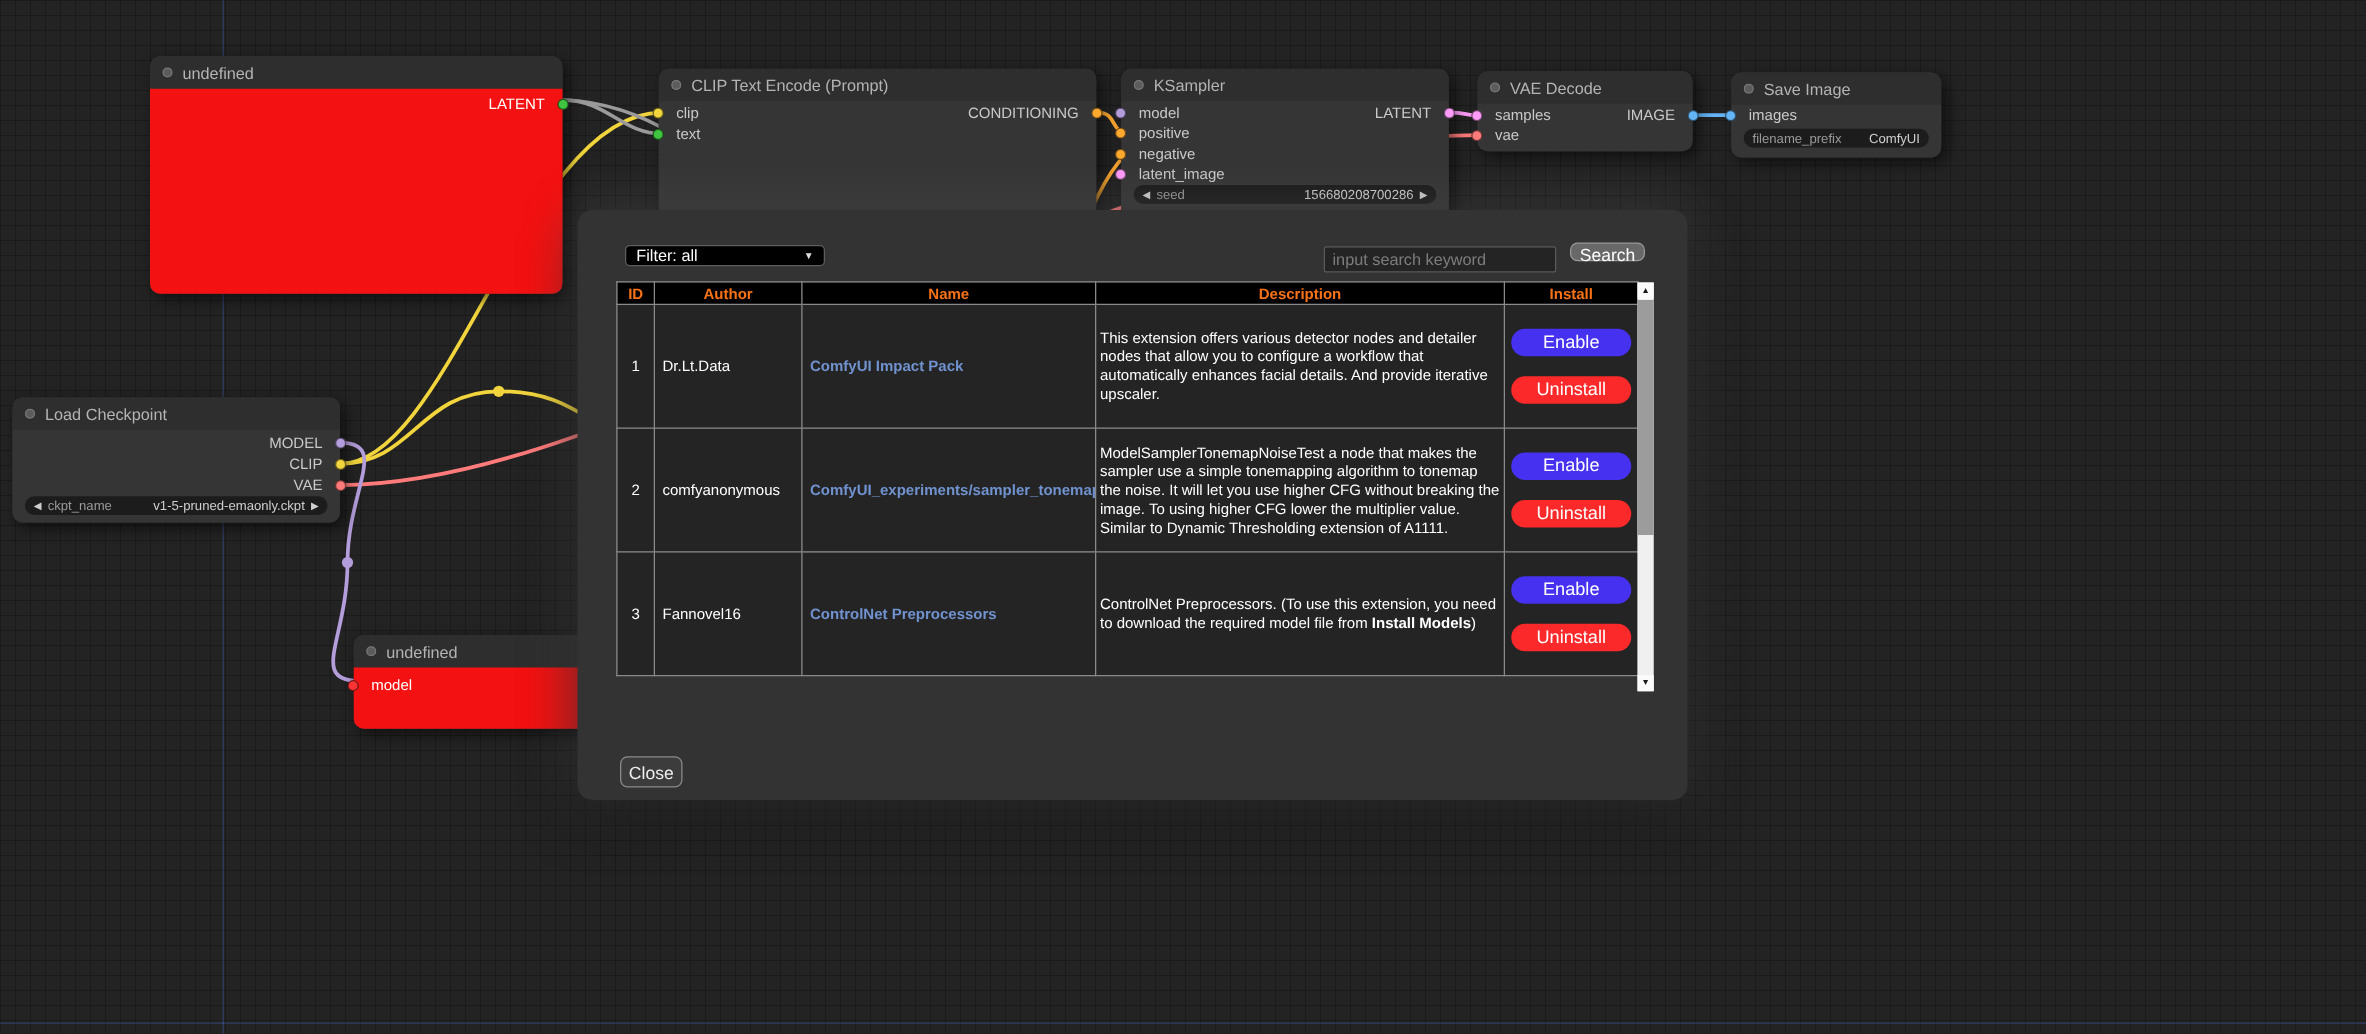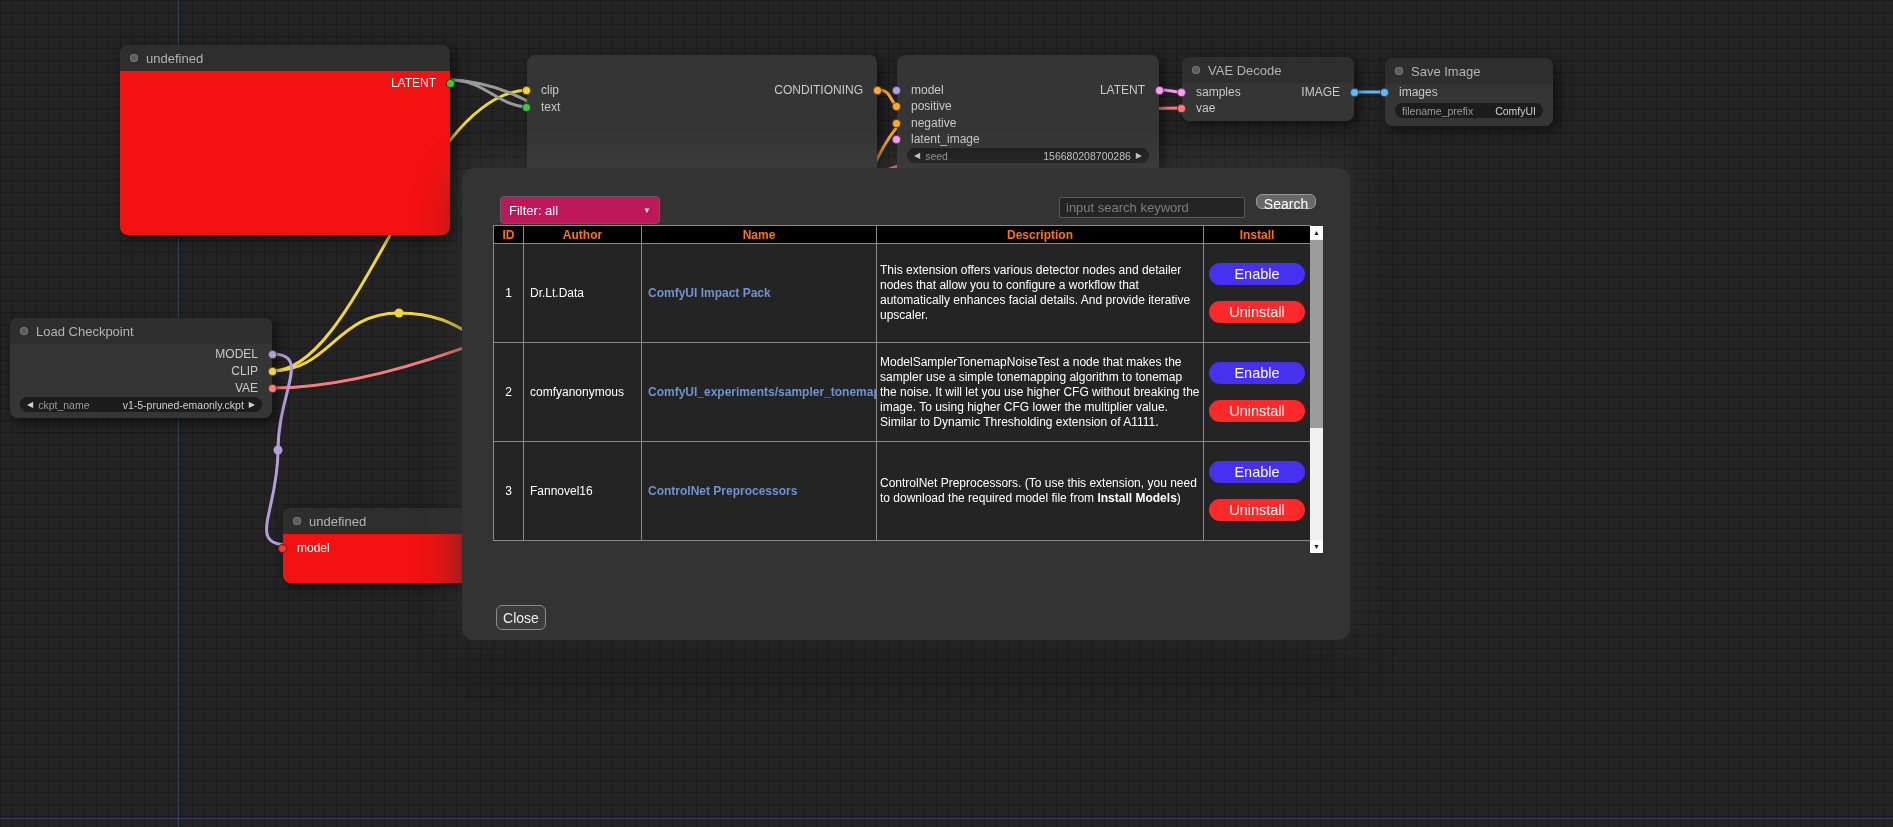--- a/index.html
+++ b/index.html
@@ -30,21 +30,21 @@
   .port.out .dot{right:-5px;}
   .port.light{color:#ffffff;}
   .widget{position:absolute;left:10px;right:10px;height:15px;background:#1c1c1c;border-radius:8px;display:flex;align-items:center;font-size:10.5px;color:#9a9a9a;padding:0 7px;gap:5px;box-sizing:border-box;z-index:3;}
   .widget .wvalue{color:#cfcfcf;}
   .widget .warrow{font-size:8px;color:#cfcfcf;line-height:1;}
   .wspacer{flex:1;}
 
   
   .modal{position:absolute;left:462px;top:168px;width:888px;height:472px;background:#333333;border-radius:12px;z-index:10;
     box-shadow:0 0 42px 6px rgba(200,200,200,.16), 0 12px 42px rgba(0,0,0,.65);}
-  .filter-select{position:absolute;left:38px;top:28px;width:160px;height:28px;background:#be185d;border:1px solid #5e5e5e;border-radius:4px;color:#fff;font-size:13px;display:flex;align-items:center;padding:0 8px;box-sizing:border-box;cursor:pointer;gap:44px;}
+  .filter-select{position:absolute;left:38px;top:28px;width:160px;height:17px;background:#000000;border:1px solid #5e5e5e;border-radius:4px;color:#fff;font-size:13px;display:flex;align-items:center;padding:0 8px;box-sizing:border-box;cursor:pointer;gap:44px;}
   .filter-select .caret{margin-left:auto;font-size:8px;color:#ddd;}
   .search-input{position:absolute;left:597px;top:29px;width:186px;height:21px;background:#242424;border:1px solid #5a5a5a;border-radius:2px;color:#ddd;font-size:13px;padding:0 6px;box-sizing:border-box;font-family:"Liberation Sans",sans-serif;}
   .search-input::placeholder{color:#7d7d7d;}
   .search-btn{position:absolute;left:794px;top:26px;width:60px;height:15px;background:#686868;border:1px solid #9a9a9a;border-radius:6px;color:#fff;font-size:14px;cursor:pointer;font-family:"Liberation Sans",sans-serif;}
   .ext-table{position:absolute;left:31px;top:57px;width:817px;border-collapse:collapse;table-layout:fixed;}
   .ext-table th{background:#000;color:#f97316;font-size:12px;font-weight:bold;height:17px;border:1px solid #8a8a8a;padding:0 2px;}
   .ext-table td{background:#242424;color:#fff;font-size:12px;border:1px solid #8a8a8a;padding:2px 3px;vertical-align:middle;}
   .ext-table td.c{text-align:center;}
   .ext-table td.author{padding-left:6px;}
   .ext-table td.name{padding-left:6px;white-space:nowrap;overflow:hidden;}
@@ -87,36 +87,44 @@
     <span>undefined</span>
   </div>
   <div class="node-body" style="background-color: rgb(243, 17, 17);"></div>
   <div class="port out light" style="top:30px">
     <span>LATENT</span>
     <span class="dot" style="background-color: rgb(63, 197, 63);"></span>
   </div>
 </div>
 
 <div class="node" style="left:527px;top:55px;width:350px;height:120px;">
+  <div class="node-title">
+    <span class="tdot"></span>
+    <span>CLIP Text Encode (Prompt)</span>
+  </div>
   <div class="node-body"></div>
   <div class="port in" style="top:27px">
     <span class="dot" style="background-color: rgb(242, 213, 60);"></span>
     <span>clip</span>
   </div>
   <div class="port in" style="top:44px">
     <span class="dot" style="background-color: rgb(63, 197, 63);"></span>
     <span>text</span>
   </div>
   <div class="port out" style="top:27px">
     <span>CONDITIONING</span>
     <span class="dot" style="background-color: rgb(255, 169, 49);"></span>
   </div>
 </div>
 
 <div class="node" style="left:897px;top:55px;width:262px;height:120px;">
+  <div class="node-title">
+    <span class="tdot"></span>
+    <span>KSampler</span>
+  </div>
   <div class="node-body"></div>
   <div class="port in" style="top:27px">
     <span class="dot" style="background-color: rgb(179, 157, 219);"></span>
     <span>model</span>
   </div>
   <div class="port in" style="top:43px">
     <span class="dot" style="background-color: rgb(255, 169, 49);"></span>
     <span>positive</span>
   </div>
   <div class="port in" style="top:60px">

